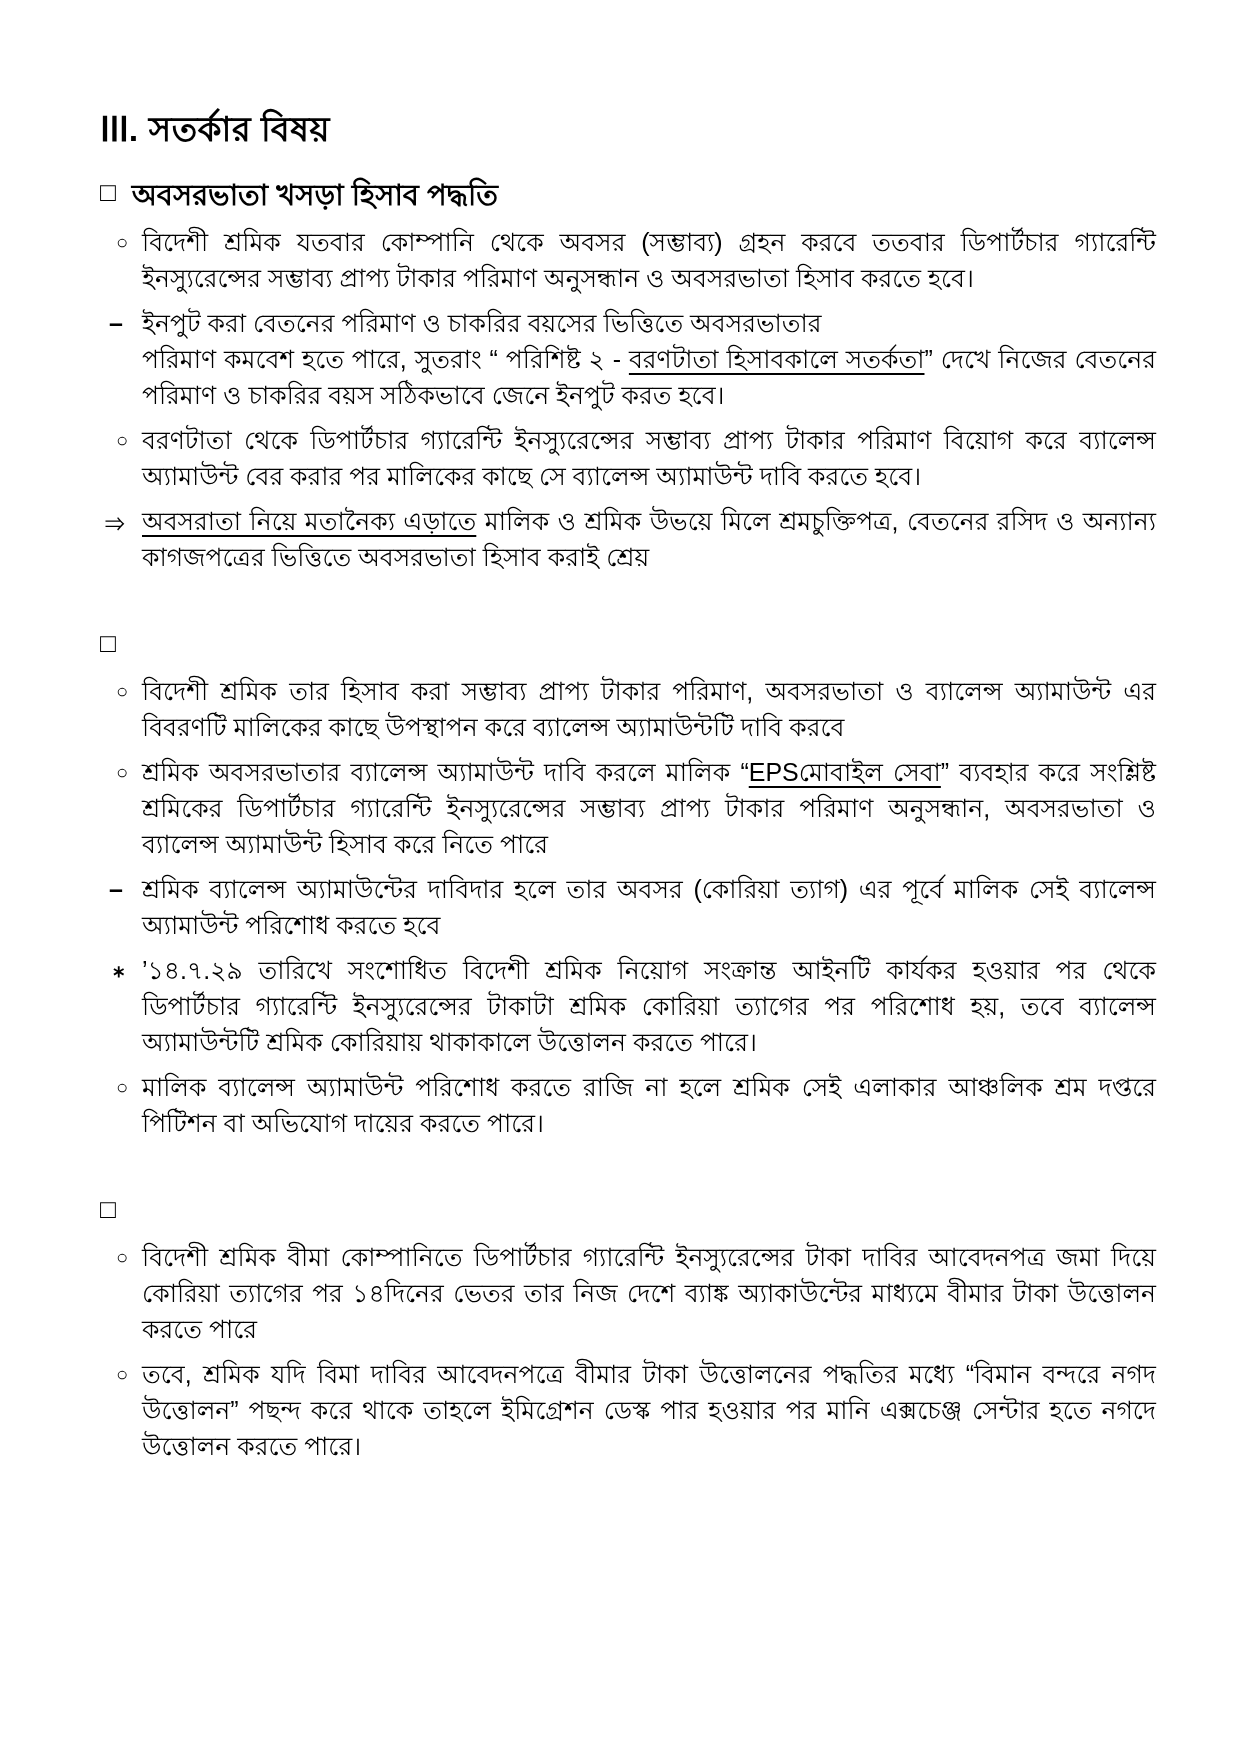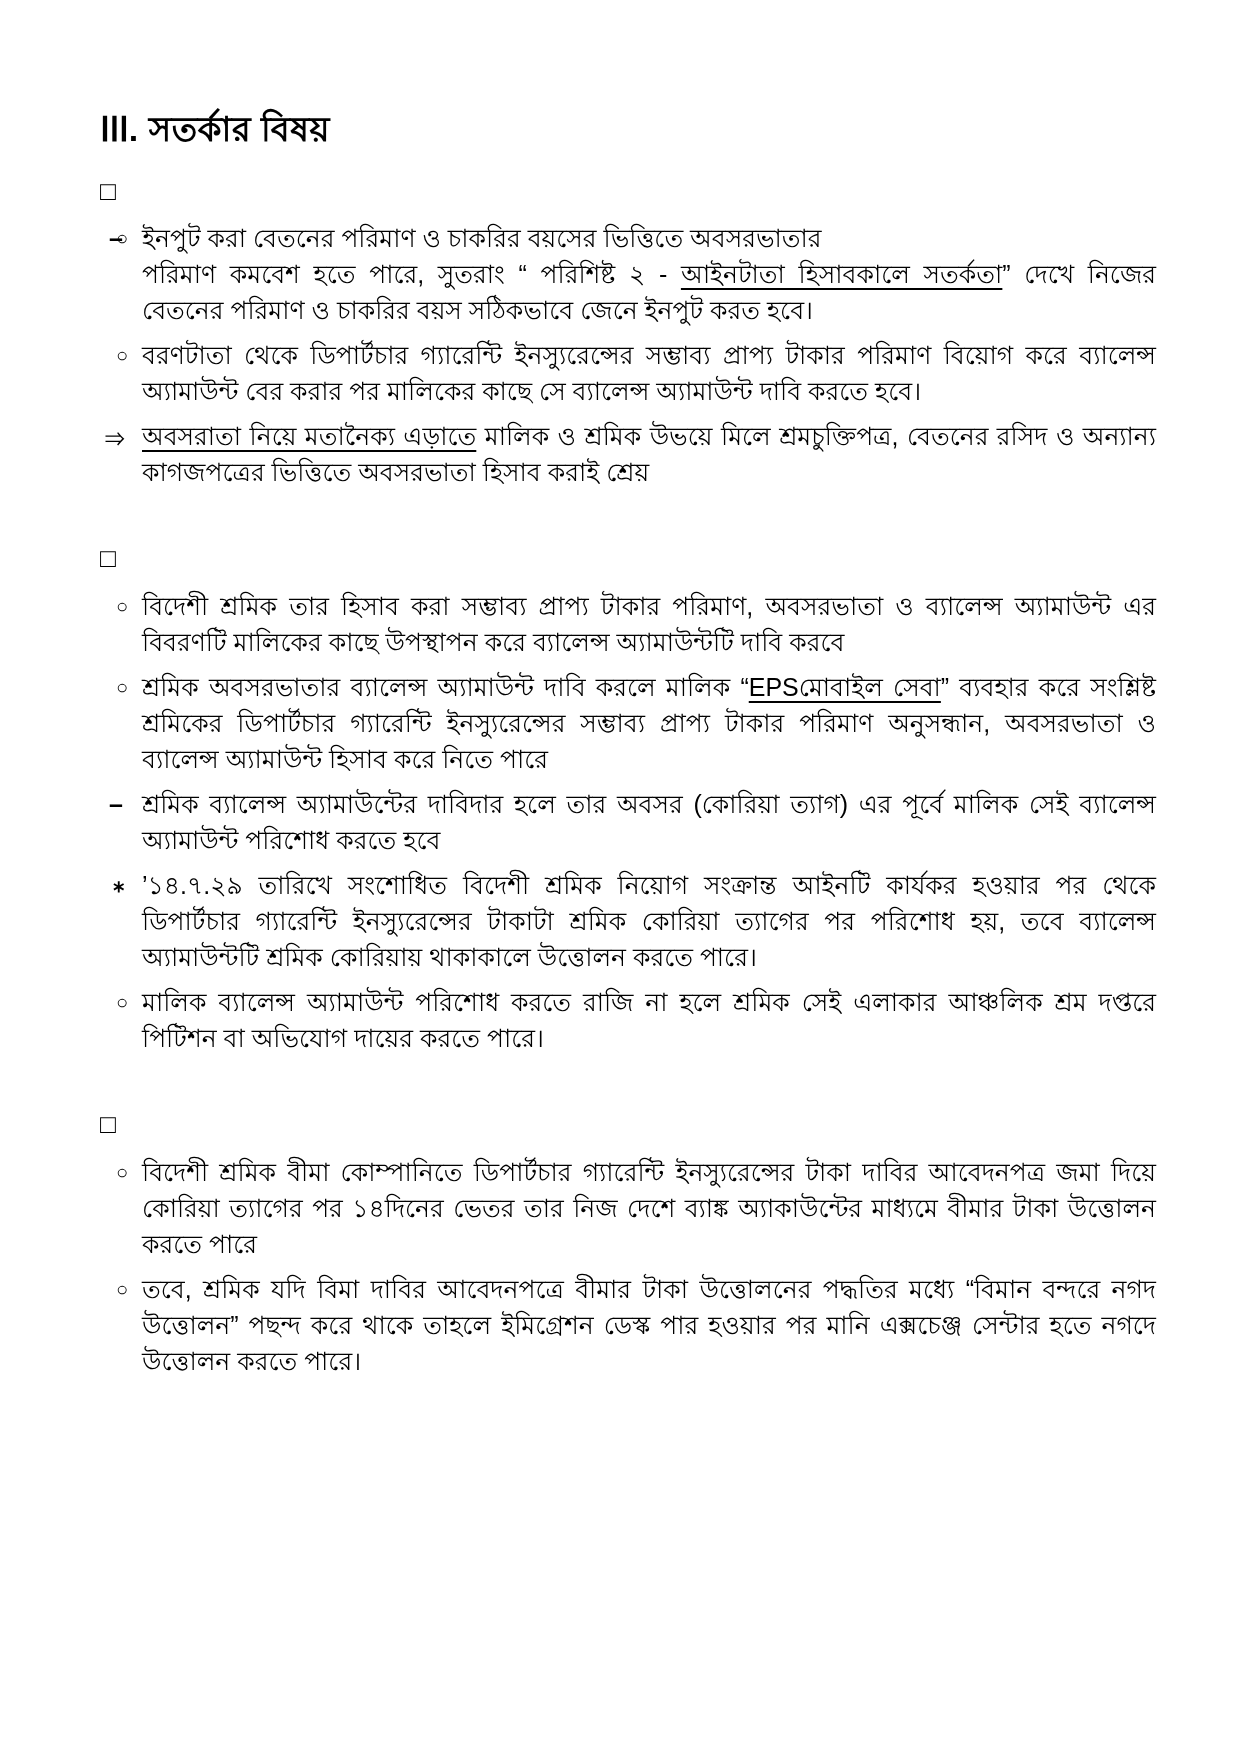--- a/index.html
+++ b/index.html
@@ -65,30 +65,32 @@
 <div class="page">
   <div class="content">
 
     <h1 class="page-title">
       <span class="num">Ⅲ.</span><span>সতর্কার বিষয়</span>
     </h1>
 
     <div class="section">
       <div class="section-title">
         <span class="sq">□</span>
+        <span>অবসরভাতা খসড়া হিসাব পদ্ধতি</span>
       </div>
 
       <div class="item">
         <span class="marker m-circle">○</span>
+        <span>বিদেশী শ্রমিক যতবার কোম্পানি থেকে অবসর (সম্ভাব্য) গ্রহন করবে ততবার ডিপার্টচার গ্যারেন্টি ইনস্যুরেন্সের সম্ভাব্য প্রাপ্য টাকার পরিমাণ অনুসন্ধান ও অবসরভাতা হিসাব করতে হবে।</span>
       </div>
 
       <div class="item">
         <span class="marker m-dash">–</span>
         <span class="b">ইনপুট করা বেতনের পরিমাণ ও চাকরির বয়সের ভিত্তিতে অবসরভাতার</span><br>
-        <span class="b">পরিমাণ কমবেশ হতে পারে, সুতরাং “ পরিশিষ্ট ২ - </span><span class="b u">আইনটাতা হিসাবকালে সতর্কতা</span><span class="b">” দেখে</span><span> নিজের বেতনের পরিমাণ ও চাকরির বয়স সঠিকভাবে জেনে ইনপুট করত হবে।</span>
+        <span class="b">পরিমাণ কমবেশ হতে পারে, সুতরাং “ পরিশিষ্ট ২ - </span><span class="b u">বরণটাতা হিসাবকালে সতর্কতা</span><span class="b">” দেখে</span><span> নিজের বেতনের পরিমাণ ও চাকরির বয়স সঠিকভাবে জেনে ইনপুট করত হবে।</span>
       </div>
 
       <div class="item">
         <span class="marker m-circle">○</span>
         <span>বরণটাতা থেকে ডিপার্টচার গ্যারেন্টি ইনস্যুরেন্সের সম্ভাব্য প্রাপ্য টাকার পরিমাণ বিয়োগ করে ব্যালেন্স অ্যামাউন্ট বের করার পর </span><span class="b">মালিকের কাছে সে ব্যালেন্স অ্যামাউন্ট দাবি</span><span> করতে হবে।</span>
       </div>
 
       <div class="item">
         <span class="marker m-arrow">⇒</span>
         <span class="b u">অবসরাতা নিয়ে মতানৈক্য এড়াতে</span><span> মালিক ও শ্রমিক উভয়ে মিলে শ্রমচুক্তিপত্র, বেতনের রসিদ ও অন্যান্য কাগজপত্রের ভিত্তিতে অবসরভাতা হিসাব করাই শ্রেয়</span>

